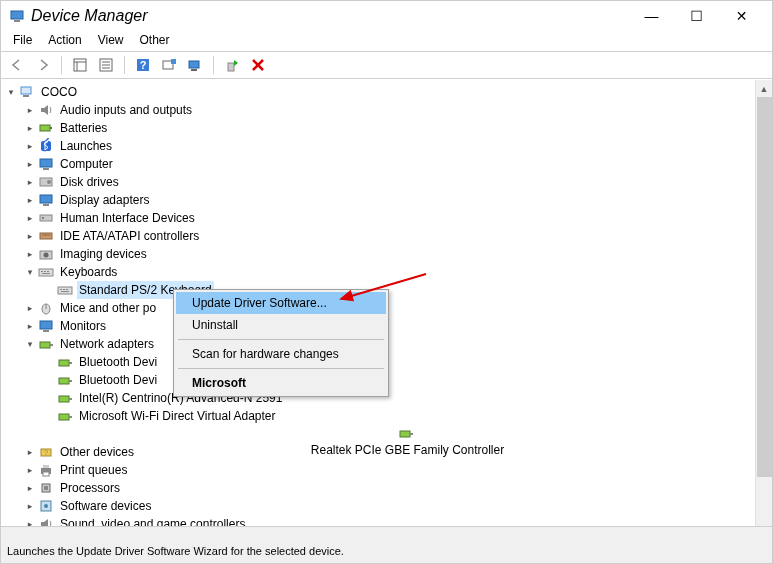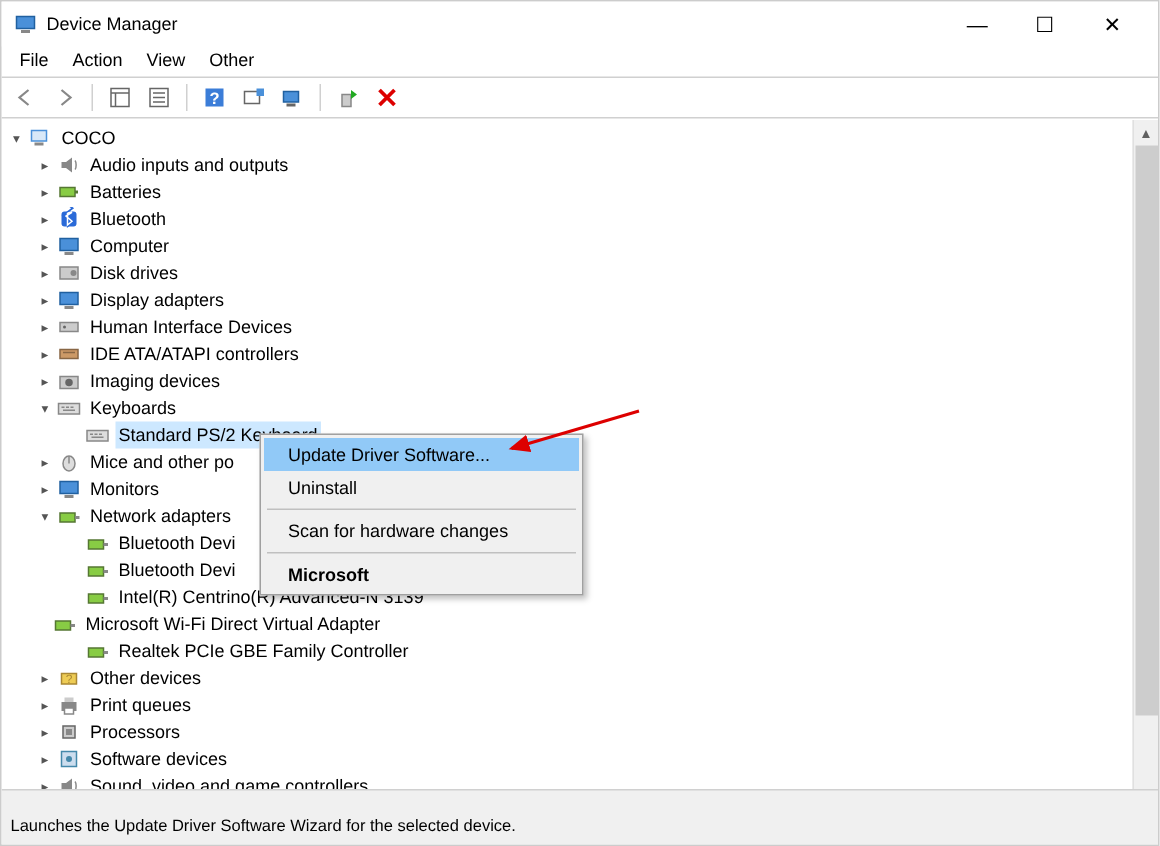--- a/index.html
+++ b/index.html
@@ -1,19 +1,19 @@
 <!DOCTYPE html>
 <html><head>
 <meta charset="utf-8">
 <style>
 * { box-sizing: border-box; margin: 0; padding: 0; }
 body { font-family: "Segoe UI", Tahoma, sans-serif; font-size: 12px; width: 773px; height: 564px; background: #fff; position: relative; overflow: hidden; border: 1px solid #ccc; }
 .titlebar { display: flex; align-items: center; height: 30px; padding: 0 8px; background: #fff; }
 .titlebar .icon { width: 16px; height: 16px; margin-right: 6px; }
-.titlebar .title { flex: 1; font-size: 12px; }
+.titlebar .title { flex: 1; font-size: 16px; font-style: italic; }
 .winbtn { width: 45px; height: 30px; display: flex; align-items: center; justify-content: center; font-size: 14px; cursor: default; }
 .menubar { display: flex; height: 20px; padding: 0 4px; }
 .menubar span { padding: 2px 8px; }
 .toolbar { display: flex; align-items: center; height: 28px; border-top: 1px solid #d0d0d0; border-bottom: 1px solid #d0d0d0; padding: 0 4px; gap: 2px; }
 .tbtn { width: 24px; height: 22px; display: flex; align-items: center; justify-content: center; border: 1px solid transparent; }
 .tbtn svg { width: 16px; height: 16px; }
 .tsep { width: 1px; height: 18px; background: #d0d0d0; margin: 0 4px; }
 .content { position: relative; height: 462px; overflow: hidden; }
 .tree { padding: 4px 0; font-size: 12px; }
 .node { display: flex; align-items: center; height: 18px; line-height: 18px; white-space: nowrap; }
@@ -151,21 +151,21 @@
       </div>
       <div class="node" style="padding-left: 23px;">
         <span class="twisty">▸</span>
         <span class="nicon">
           <svg viewBox="0 0 16 16">
             <path d="M7 2v12l4-3-8-6 8-6-4-3" fill="none" stroke="#2a6ad8" stroke-width="1.5" transform="scale(0.8) translate(2,2)"></path>
             <rect x="3" y="3" width="10" height="10" fill="#2a6ad8" rx="2"></rect>
             <path d="M7 4v8l3-2.5L6 6l4-2.5L7 4" fill="none" stroke="#fff" stroke-width="1"></path>
           </svg>
         </span>
-        <span class="label">Bluetooth</span>
+        <span class="label">Launches</span>
       </div>
       <div class="node" style="padding-left: 23px;">
         <span class="twisty">▸</span>
         <span class="nicon">
           <svg viewBox="0 0 16 16">
             <rect x="2" y="3" width="12" height="8" fill="#4a90d9" stroke="#2060a0"></rect>
             <rect x="5" y="12" width="6" height="2" fill="#888"></rect>
           </svg>
         </span>
         <span class="label">Computer</span>
@@ -297,33 +297,33 @@
         <span class="label">Bluetooth Devi</span>
       </div>
       <div class="node" style="padding-left: 42px;">
         <span class="twisty"></span>
         <span class="nicon">
           <svg viewBox="0 0 16 16">
             <rect x="2" y="6" width="10" height="6" fill="#8c4" stroke="#573"></rect>
             <rect x="12" y="8" width="3" height="2" fill="#888"></rect>
           </svg>
         </span>
-        <span class="label">Intel(R) Centrino(R) Advanced-N 3139</span>
-      </div>
-      <div class="node" style="padding-left: 20px;">
+        <span class="label">Intel(R) Centrino(R) Advanced-N 2591</span>
+      </div>
+      <div class="node" style="padding-left: 42px;">
         <span class="twisty"></span>
         <span class="nicon">
           <svg viewBox="0 0 16 16">
             <rect x="2" y="6" width="10" height="6" fill="#8c4" stroke="#573"></rect>
             <rect x="12" y="8" width="3" height="2" fill="#888"></rect>
           </svg>
         </span>
         <span class="label">Microsoft Wi-Fi Direct Virtual Adapter</span>
       </div>
-      <div class="node" style="padding-left: 42px;">
+      <div class="node" style="padding-left: 42px; flex-direction: column;">
         <span class="twisty"></span>
         <span class="nicon">
           <svg viewBox="0 0 16 16">
             <rect x="2" y="6" width="10" height="6" fill="#8c4" stroke="#573"></rect>
             <rect x="12" y="8" width="3" height="2" fill="#888"></rect>
           </svg>
         </span>
         <span class="label">Realtek PCIe GBE Family Controller</span>
       </div>
       <div class="node" style="padding-left: 23px;">

